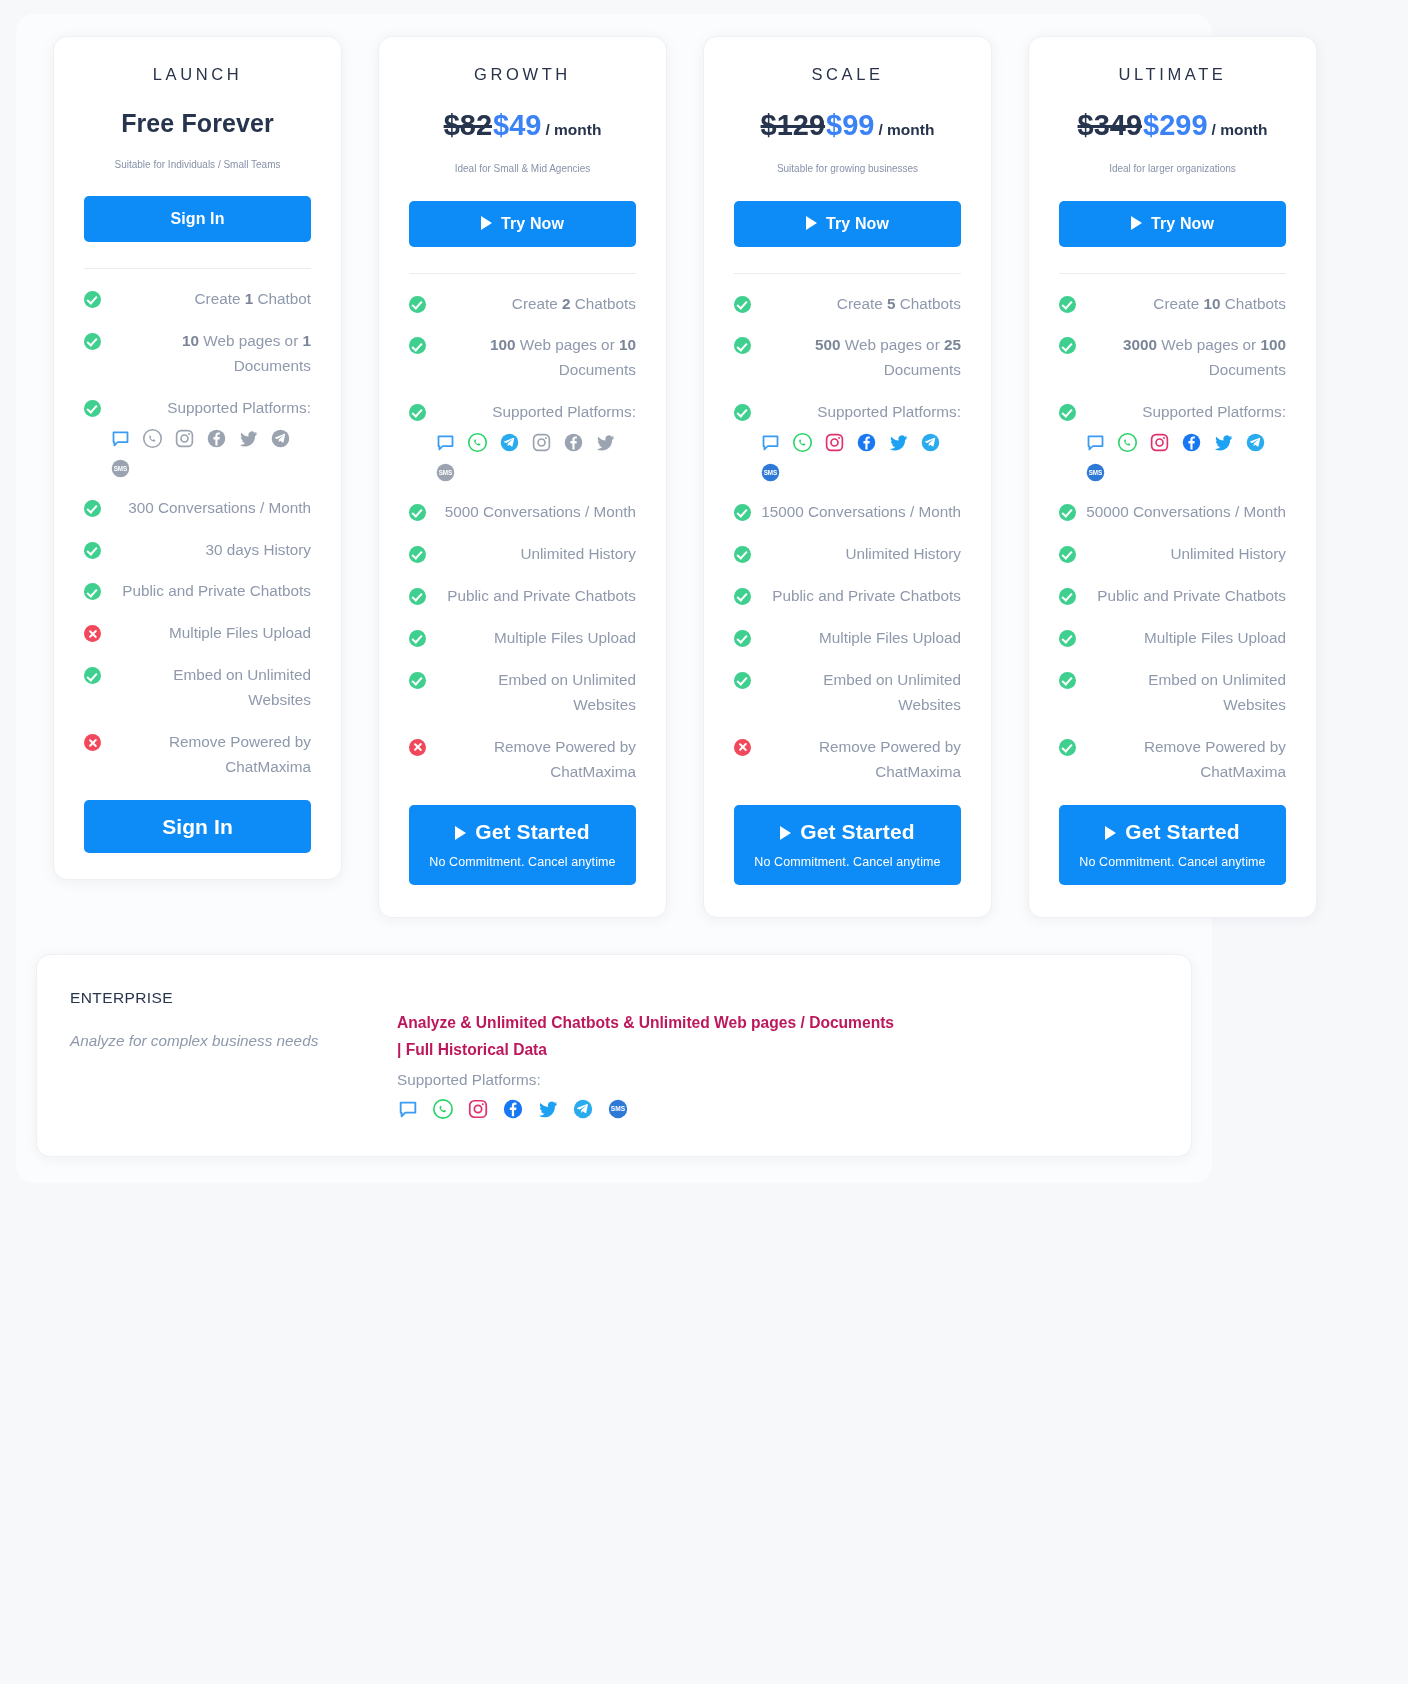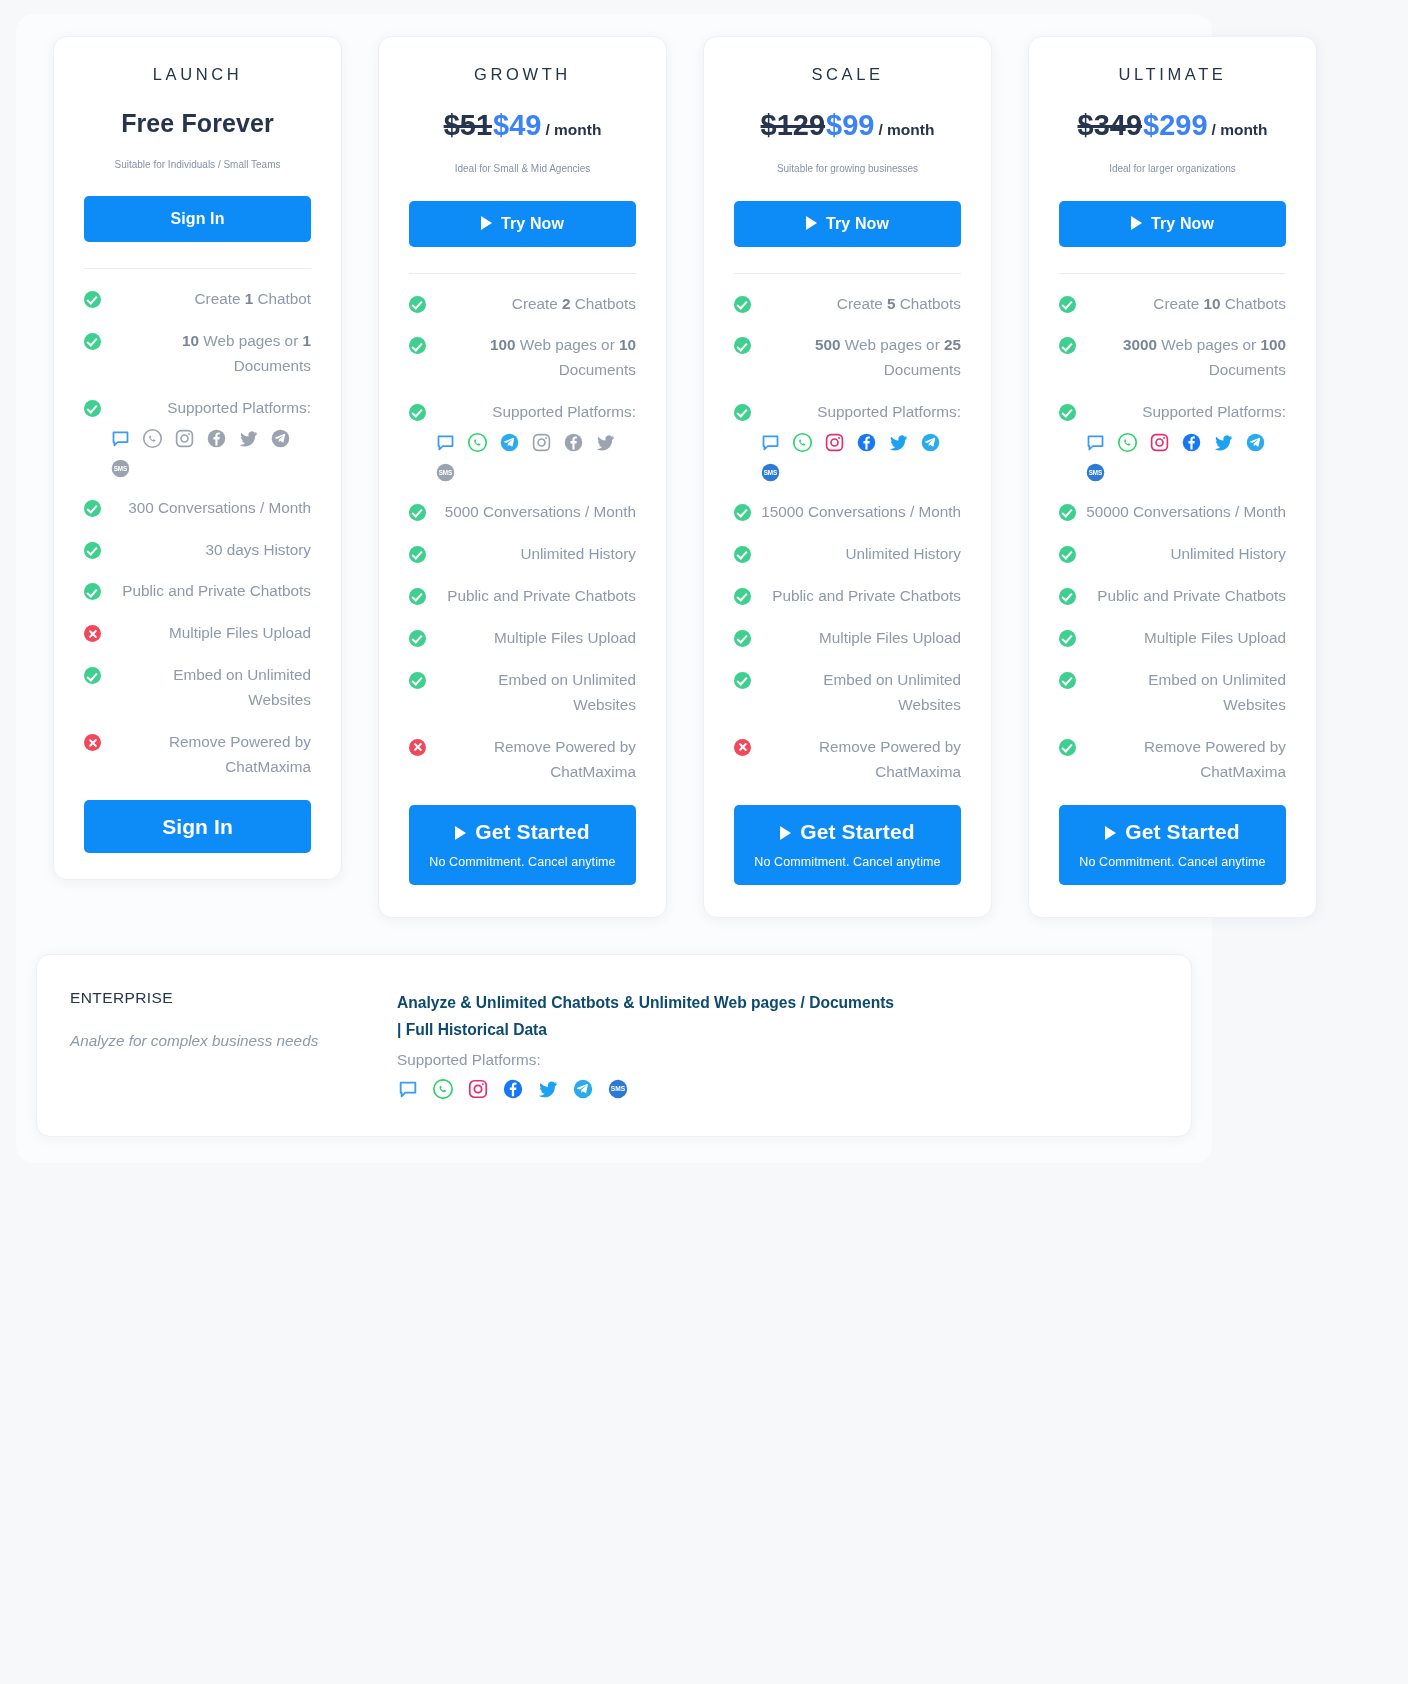--- a/index.html
+++ b/index.html
@@ -207,26 +207,27 @@
     margin-bottom: 21px;
   }
   .ent-sub {
     font-style: italic;
     color: #8f99ac;
     font-size: 15.3px;
     line-height: 1.68;
   }
   .ent-right { flex: 1; padding-top: 1px; }
   .ent-headline {
-    color: #0c4a6e;
+    color: #be185d;
     font-weight: 700;
     font-size: 15.6px;
     line-height: 1.68;
     margin-bottom: 8px;
     max-width: 505px;
+    margin-top: 20px;
   }
   .ent-platlabel {
     color: #8f99ac;
     font-size: 15.3px;
     margin-bottom: 9px;
   }
   .ent-platforms { display: flex; gap: 13px; align-items: center; }
   .ent-platforms .pic, .ent-platforms .pic svg { width: 22px; height: 22px; }
 </style>
 </head>
@@ -319,21 +320,21 @@
             </li>
             <li class="feature">
               <span class="mark no"></span>
               <span class="ftext"><span>Remove Powered by ChatMaxima</span></span>
             </li>
           </ul>
           <button class="btn btn-big" style="margin-top: 20px;"><span class="label">Sign In</span></button>
         </div>
         <div class="card tall">
           <div class="plan-name">GROWTH</div>
-          <div class="price-row"><span class="price-old">$51</span><span class="price-new">$49</span><span class="price-per">/ month</span></div>
+          <div class="price-row"><span class="price-old">$82</span><span class="price-new">$49</span><span class="price-per">/ month</span></div>
           <div class="tagline">Ideal for Small &amp; Mid Agencies</div>
           <button class="btn"><span class="play"></span><span class="label">Try Now</span></button>
           <hr class="divider">
           <ul class="features">
             <li class="feature">
               <span class="mark yes"></span>
               <span class="ftext"><span>Create </span><b>2</b><span> Chatbots</span></span>
             </li>
             <li class="feature">
               <span class="mark yes"></span>

